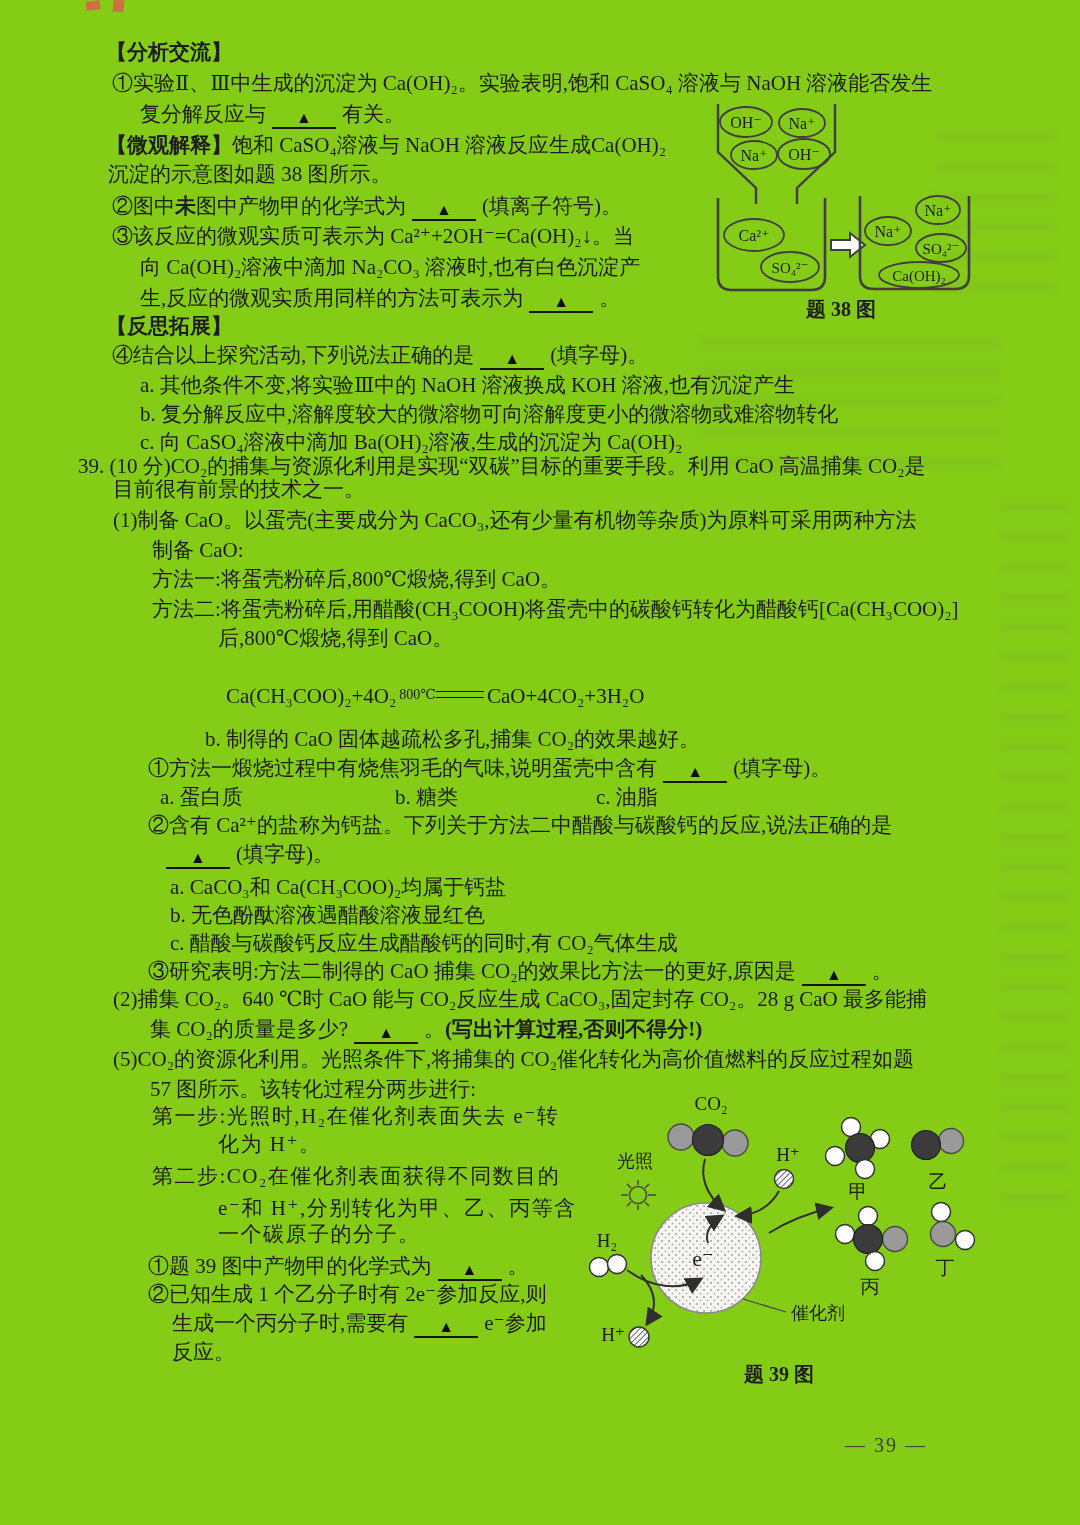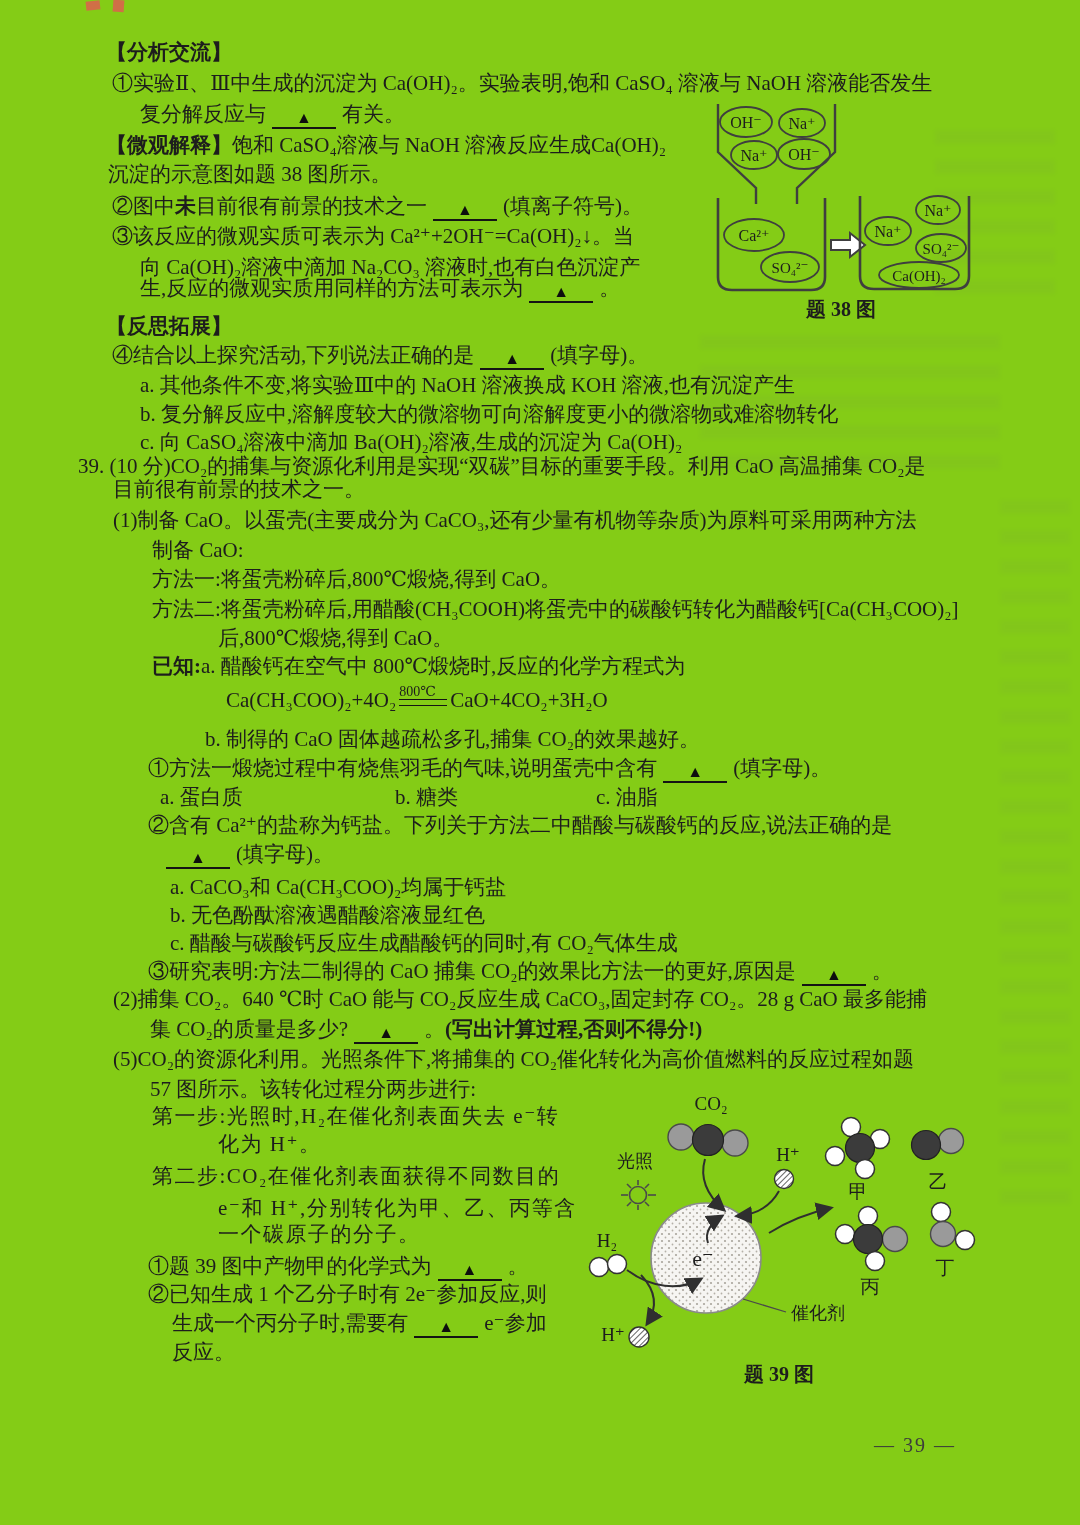--- a/index.html
+++ b/index.html
@@ -8,26 +8,26 @@
     font-family:"Liberation Serif","DejaVu Serif",serif;color:#1c1c1c;overflow:hidden;
   }
   .ln{position:absolute;font-size:21px;line-height:24px;white-space:nowrap;color:#1d1d1d;}
   .b{font-weight:700;}
   .blank{
     display:inline-block;min-width:46px;padding:0 9px;margin:0 6px;
     text-align:center;border-bottom:2px solid #141414;
     font-size:16px;line-height:19px;vertical-align:-2px;color:#0e0e0e;
   }
   .eqrow{display:flex;align-items:flex-end;}
-  .eqcond{display:inline-flex;flex-direction:column;margin:0 3px 6px 3px;}
+  .eqcond{display:inline-flex;flex-direction:row;align-items:center;margin:0 3px 6px 3px;}
   .eqcond .cond{font-size:14px;line-height:15px;}
   .eqcond .dline{width:48px;height:5px;border-top:1.6px solid #141414;border-bottom:1.6px solid #141414;}
   svg text{font-family:"Liberation Serif","DejaVu Serif",serif;fill:#1d1d1d;}
   .figure{position:absolute;}
-  .pagenum{position:absolute;left:845px;top:1434px;width:140px;text-align:center;font-size:20px;color:#3c3c3c;letter-spacing:2px;}
+  .pagenum{position:absolute;left:845px;top:1434px;width:140px;text-align:left;font-size:20px;color:#3c3c3c;letter-spacing:2px;}
   .redmark{position:absolute;background:#e45852;opacity:.8;}
   .ghost{position:absolute;opacity:.05;background:repeating-linear-gradient(180deg,#6a6a6a 0 14px,transparent 14px 30px);filter:blur(2px);}
   .sp15{letter-spacing:1.5px;}
 </style>
 </head>
 <body>
 
 <div id="page">
 
   <div class="redmark" style="left:86px;top:1px;width:14px;height:9px;transform:rotate(-6deg);"></div>
@@ -44,27 +44,27 @@
     <span>复分解反应与</span><span class="blank">▲</span><span>有关。</span>
   </div>
 
   <div class="ln" style="left:106px;top:133px">
     <span class="b">【微观解释】</span><span>饱和 CaSO₄溶液与 NaOH 溶液反应生成Ca(OH)₂</span>
   </div>
 
   <div class="ln" style="left:108px;top:162px"><span>沉淀的示意图如题 38 图所示。</span></div>
 
   <div class="ln" style="left:112px;top:194px">
-    <span>②图中</span><span class="b">未</span><span>目前很有前景的技术之一</span><span class="blank">▲</span><span>(填离子符号)。</span>
+    <span>②图中</span><span class="b">未</span><span>图中产物甲的化学式为</span><span class="blank">▲</span><span>(填离子符号)。</span>
   </div>
 
   <div class="ln" style="left:112px;top:224px"><span>③该反应的微观实质可表示为 Ca²⁺+2OH⁻=Ca(OH)₂↓。当</span></div>
   <div class="ln" style="left:140px;top:255px"><span>向 Ca(OH)₂溶液中滴加 Na₂CO₃ 溶液时,也有白色沉淀产</span></div>
 
-  <div class="ln" style="left:140px;top:276px">
+  <div class="ln" style="left:140px;top:286px">
     <span>生,反应的微观实质用同样的方法可表示为</span><span class="blank">▲</span><span>。</span>
   </div>
 
   <div class="ln b" style="left:106px;top:314px"><span>【反思拓展】</span></div>
 
   <div class="ln" style="left:112px;top:343px">
     <span>④结合以上探究活动,下列说法正确的是</span><span class="blank">▲</span><span>(填字母)。</span>
   </div>
 
   <div class="ln" style="left:140px;top:373px"><span>a. 其他条件不变,将实验Ⅲ中的 NaOH 溶液换成 KOH 溶液,也有沉淀产生</span></div>
@@ -110,23 +110,20 @@
 
   <div class="ln" style="left:78px;top:454px"><span>39. (10 分)CO₂的捕集与资源化利用是实现“双碳”目标的重要手段。利用 CaO 高温捕集 CO₂是</span></div>
   <div class="ln" style="left:113px;top:477px"><span>目前很有前景的技术之一。</span></div>
 
   <div class="ln" style="left:113px;top:508px"><span>(1)制备 CaO。以蛋壳(主要成分为 CaCO₃,还有少量有机物等杂质)为原料可采用两种方法</span></div>
   <div class="ln" style="left:152px;top:538px"><span>制备 CaO:</span></div>
   <div class="ln" style="left:152px;top:567px"><span>方法一:将蛋壳粉碎后,800℃煅烧,得到 CaO。</span></div>
   <div class="ln" style="left:152px;top:597px"><span>方法二:将蛋壳粉碎后,用醋酸(CH₃COOH)将蛋壳中的碳酸钙转化为醋酸钙[Ca(CH₃COO)₂]</span></div>
   <div class="ln" style="left:218px;top:626px"><span>后,800℃煅烧,得到 CaO。</span></div>
 
-  <div class="ln" style="left:152px;top:654px">
-    <span class="b">已知:</span><span>a. 醋酸钙在空气中 800℃煅烧时,反应的化学方程式为</span>
-  </div>
 
   <div class="ln eqrow" style="left:226px;top:684px">
     <span>Ca(CH₃COO)₂+4O₂</span>
     <span class="eqcond">
       <span class="cond">800℃</span>
       <span class="dline"></span>
     </span>
     <span>CaO+4CO₂+3H₂O</span>
   </div>
 

